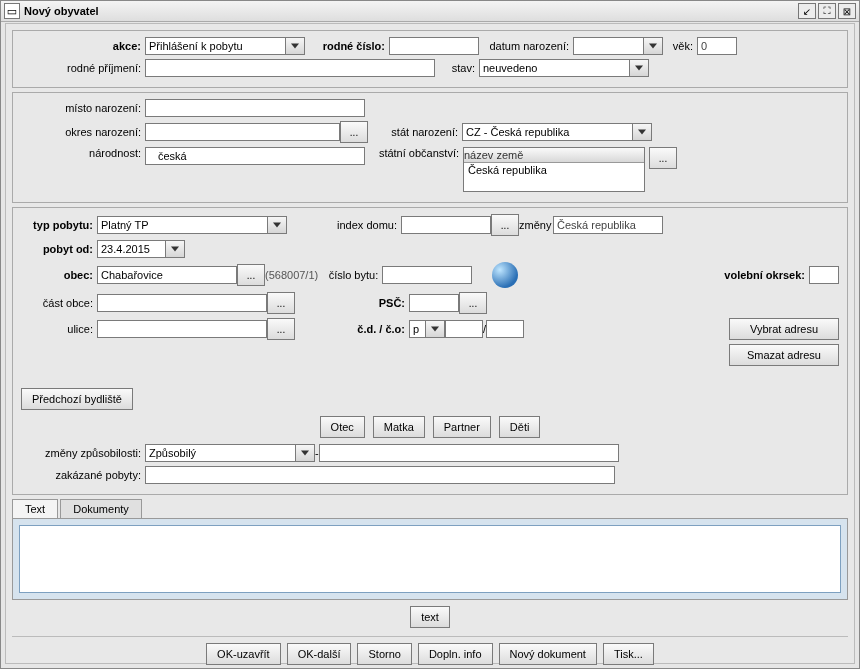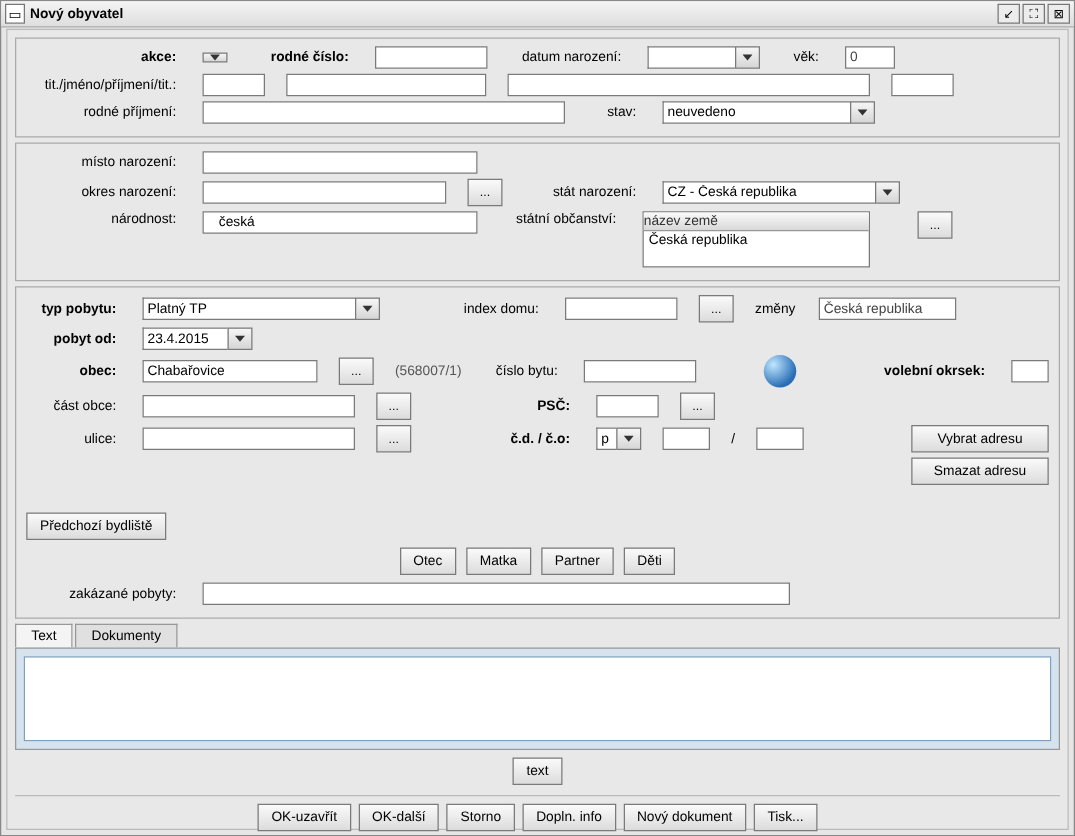--- a/index.html
+++ b/index.html
@@ -5,21 +5,21 @@
 html,body{margin:0;padding:0;font-family:Arial,sans-serif;font-size:11px;color:#000;background:#fff}
 .window{width:860px;height:669px;box-sizing:border-box;background:#e6e6e6;border:1px solid #888;position:relative}
 .titlebar{height:20px;background:linear-gradient(#f4f4f4,#dedede);border-bottom:1px solid #aaa;display:flex;align-items:center;justify-content:space-between;padding:0 3px}
 .titlebar .left{display:flex;align-items:center;gap:4px}
 .titlebar .title{font-weight:bold}
 .winicon{width:14px;height:14px;border:1px solid #777;background:#fff;display:flex;align-items:center;justify-content:center}
 .winbtns{display:flex;gap:2px}
 .winbtn{width:16px;height:14px;border:1px solid #777;background:#ececec;display:flex;align-items:center;justify-content:center;font-size:10px;cursor:pointer}
 .body{position:absolute;top:22px;left:4px;right:4px;bottom:4px;background:#e8e8e8;border:1px solid #bbb;padding:6px 6px 4px 6px;box-sizing:border-box}
 .panel{border:1px solid #aaa;background:#e8e8e8;padding:6px 8px;margin-bottom:4px}
-.row{display:flex;align-items:center;margin-bottom:4px;gap:17px}
+.row{display:flex;align-items:center;margin-bottom:4px;gap:0}
 .lbl{text-align:right;padding-right:4px}
 .lblb{font-weight:bold}
 input.fld,select.sel,input.date{border:1px solid #7a7a7a;background:#fff;height:18px;box-sizing:border-box;padding:0 3px;font-family:inherit;font-size:11px}
 .combo{display:inline-flex;align-items:stretch}
 .combo input{border-right:0}
 .combo .drop{width:18px;border:1px solid #7a7a7a;background:linear-gradient(#f6f6f6,#d6d6d6);display:flex;align-items:center;justify-content:center;cursor:pointer}
 .drop svg{width:8px;height:6px}
 .btn{border:1px solid #7a7a7a;background:linear-gradient(#fafafa,#dcdcdc);padding:2px 10px;height:22px;box-sizing:border-box;font-family:inherit;font-size:11px;cursor:pointer}
 .smbtn{border:1px solid #7a7a7a;background:linear-gradient(#fafafa,#dcdcdc);width:26px;height:20px;display:flex;align-items:center;justify-content:center;cursor:pointer;font-size:10px}
 .listbox{border:1px solid #7a7a7a;background:#fff;width:180px}
@@ -51,46 +51,40 @@
       <span class="winbtn">⊠</span>
     </div>
   </div>
 
   <div class="body">
 
     <div class="panel">
       <div class="row">
         <span class="lbl lblb" style="width:120px">akce:</span>
         <span class="combo">
+          <input class="fld" style="width: 140px;" value="Přihlášení k pobytu">
           <span class="drop">
               <svg viewBox="0 0 10 6">
                 <path d="M0 0 L5 6 L10 0 Z" fill="#333"></path>
               </svg>
             </span>
         </span>
         <span class="lbl lblb" style="width:80px">rodné číslo:</span>
         <input class="fld" style="width: 90px;" value="">
         <span class="lbl" style="width:90px">datum narození:</span>
         <span class="combo">
           <input class="fld" style="width: 70px;" value="">
           <span class="drop">
               <svg viewBox="0 0 10 6">
                 <path d="M0 0 L5 6 L10 0 Z" fill="#333"></path>
               </svg>
             </span>
         </span>
         <span class="lbl" style="width:30px">věk:</span>
         <input class="fld ro" style="width: 40px;" readonly="" value="0">
-      </div>
-      <div class="row">
-        <span class="lbl" style="width:120px">tit./jméno/příjmení/tit.:</span>
-        <input class="fld" style="width: 50px;" value="">
-        <input class="fld" style="width: 160px;" value="">
-        <input class="fld" style="width: 290px;" value="">
-        <input class="fld" style="width: 50px;" value="">
       </div>
       <div class="row">
         <span class="lbl" style="width:120px">rodné příjmení:</span>
         <input class="fld" style="width: 290px;" value="">
         <span class="lbl" style="width:40px">stav:</span>
         <span class="combo">
           <input class="fld" style="width: 150px;" value="neuvedeno">
           <span class="drop">
               <svg viewBox="0 0 10 6">
                 <path d="M0 0 L5 6 L10 0 Z" fill="#333"></path>
@@ -208,20 +202,33 @@
       <div class="row" style="margin-top:22px">
         <button class="btn">Předchozí bydliště</button>
       </div>
       <div class="centerbtns">
         <button class="btn">Otec</button>
         <button class="btn">Matka</button>
         <button class="btn">Partner</button>
         <button class="btn">Děti</button>
       </div>
       <div class="row">
+        <span class="lbl" style="width:120px">změny způsobilosti:</span>
+        <span class="combo">
+          <input class="fld" style="width: 150px;" value="Způsobilý">
+          <span class="drop">
+              <svg viewBox="0 0 10 6">
+                <path d="M0 0 L5 6 L10 0 Z" fill="#333"></path>
+              </svg>
+            </span>
+        </span>
+        <span>-</span>
+        <input class="fld ro" style="width: 300px;" readonly="" value="">
+      </div>
+      <div class="row">
         <span class="lbl" style="width:120px">zakázané pobyty:</span>
         <input class="fld ro" style="width: 470px;" readonly="" value="">
       </div>
     </div>
 
     <div class="tabs">
       <div class="tab active">Text</div>
       <div class="tab">Dokumenty</div>
     </div>
     <div class="tabbody">

